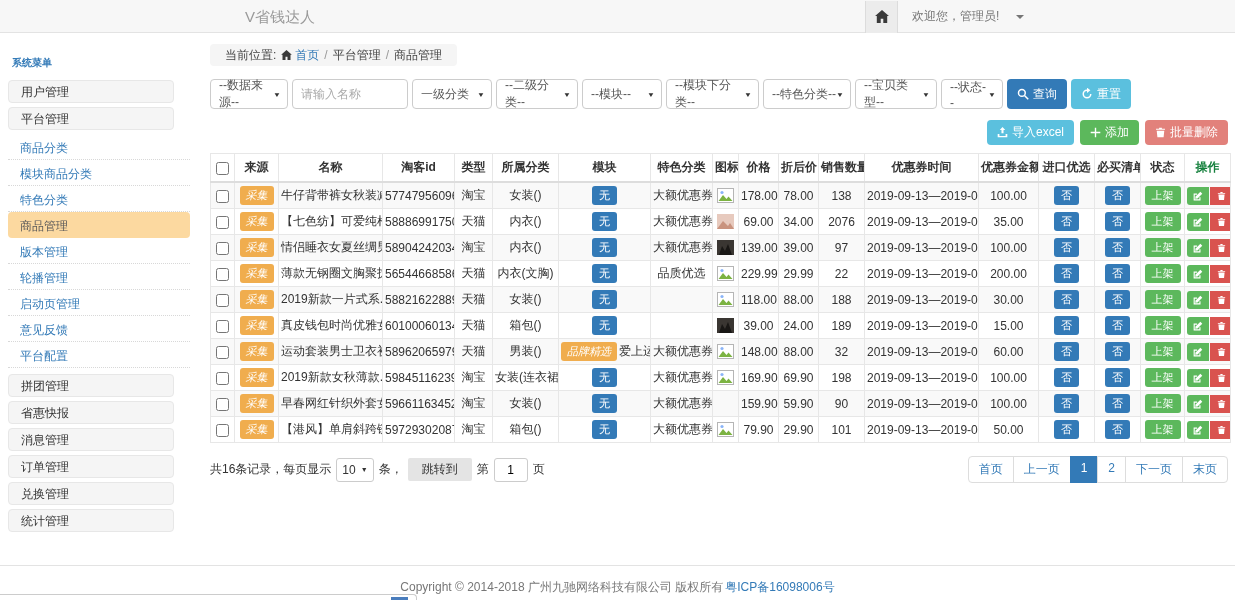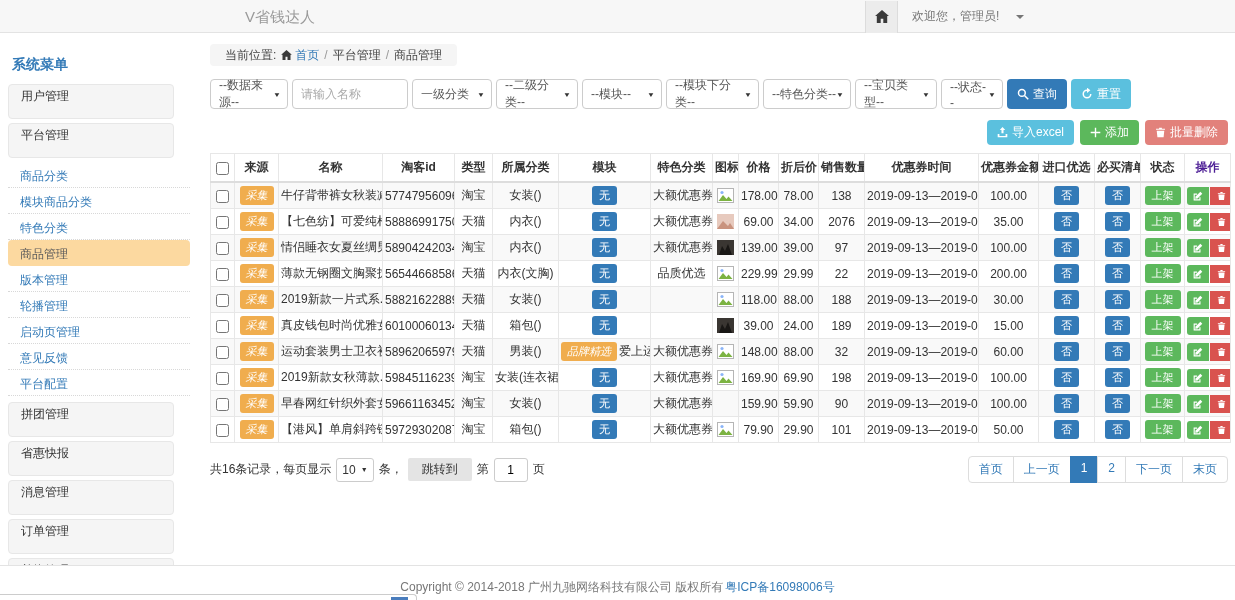--- a/index.html
+++ b/index.html
@@ -13,25 +13,25 @@
     background:#f7f7f7; border-bottom:1px solid #e3e3e3; }
   .brand { position:absolute; left:245px; top:0; line-height:33px; font-size:15px; color:#9a9a9a; }
   .header-right { position:absolute; left:865px; top:0; height:33px; display:flex; align-items:center; }
   .home-btn { width:33px; height:32px; display:flex; align-items:center; justify-content:center;
     background:#ececec; border-left:1px solid #dcdcdc; border-right:1px solid #dcdcdc; cursor:pointer; }
   .welcome { margin-left:14px; color:#767676; display:flex; align-items:center; gap:17px; cursor:pointer; }
   .caret-tri { width:0; height:0; border-left:4px solid transparent; border-right:4px solid transparent;
     border-top:4px solid #767676; display:inline-block; }
   
   .sidebar { position:absolute; left:8px; top:44px; width:182px; }
-  .sidebar-title { color:#337ab7; font-size:14px; font-weight:bold; padding:12px 4px 10px 4px; }
+  .sidebar-title { color:#337ab7; font-size:10px; font-weight:bold; padding:12px 4px 10px 4px; }
   .side-list { list-style:none; }
   .side-item { font-size:12px; }
   .side-item.section { background:#f5f5f5; border:1px solid #e7e7e7; border-radius:4px;
-    padding:5px 12px; margin:0 16px 4px 0; color:#333; cursor:pointer; height:35px; line-height:13px; }
+    padding:5px 12px; margin:0 16px 4px 0; color:#333; cursor:pointer; height:23px; line-height:13px; }
   .side-item.sub { background:#fff; color:#337ab7; padding:6px 12px; border-bottom:1px dotted #d8d8d8;
     cursor:pointer; height:26px; }
   .side-item.sub.active { background:#fcd9a0; border-radius:4px; color:#5a5a5a; border-bottom:1px dotted transparent; }
   .side-item.sub + .side-item.section { margin-top:6px; }
   
   .main { position:absolute; left:210px; top:44px; width:1018px; }
   .breadcrumb { display:inline-flex; align-items:center; gap:5px; background:#f5f5f5; border-radius:4px;
     padding:4px 15px; height:22px; color:#444; }
   .breadcrumb a { color:#337ab7; text-decoration:none; cursor:pointer; }
   .bc-sep { color:#999; }
@@ -51,21 +51,21 @@
   .btn-info { background:#5bc0de; }
   .btn-success { background:#5cb85c; }
   .btn-danger-light { background:#e2817b; }
   .toolbar { margin-top:11px; display:flex; justify-content:flex-end; gap:6px; }
   .toolbar .btn { height:25px; font-size:12px; }
   
   table.grid { margin-top:8px; width:1018px; border-collapse:collapse; table-layout:fixed; }
   .grid th, .grid td { border:1px solid #e7e7e7; text-align:center; padding:3px 2px; white-space:nowrap;
     overflow:hidden; font-size:12px; }
   .grid th { font-weight:bold; padding:5px 2px; border-bottom:2px solid #ddd; background:#fff; }
-  .grid th.op-head { color:#4c1d95; }
+  .grid th.op-head { color:#15803d; }
   .grid tbody tr:nth-child(odd) { background:#f9f9f9; }
   .grid tbody tr:nth-child(even) { background:#fff; }
   .grid input[type=checkbox] { width:13px; height:13px; vertical-align:middle; }
   .badge-orange { background:#f0ad4e; color:#fff; border-radius:3px; font-size:11px; padding:2px 6px; display:inline-block;font-style:italic; }
   .xs-btn { display:inline-block; border-radius:3px; color:#fff; font-size:11px; padding:2px 7px; cursor:pointer; }
   .xs-blue { background:#337ab7; }
   .xs-green { background:#5cb85c; }
   .op-btn { width:22px; height:18px; display:inline-flex; align-items:center; justify-content:center;
     cursor:pointer; vertical-align:middle; }
   .op-edit { background:#5cb85c; border-radius:3px 0 0 3px; margin-right:1px; }

